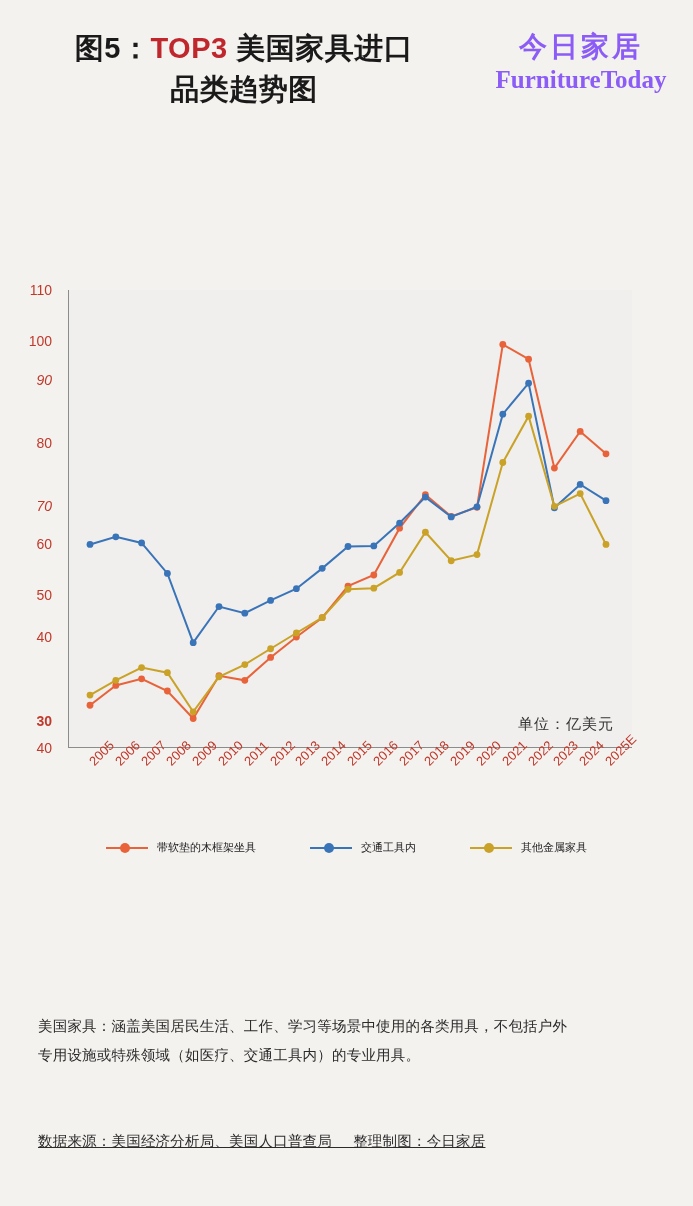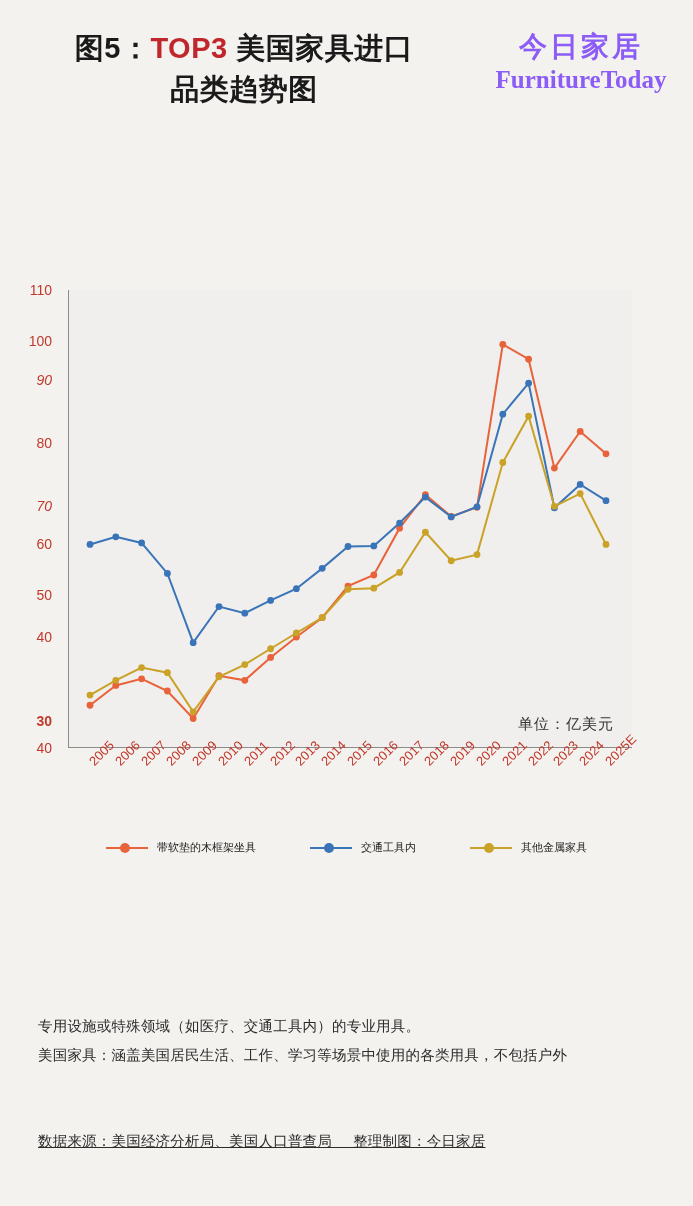--- a/index.html
+++ b/index.html
@@ -342,19 +342,19 @@
             <span class="bar" style="background: rgb(201, 162, 39);"></span>
             <span class="dot" style="background: rgb(201, 162, 39);"></span>
           </span>
           <span>其他金属家具</span>
         </div>
       </div>
   </div>
 
   <div class="notes">
     <div class="note-def">
+      <div>美国家具：涵盖美国居民生活、工作、学习等场景中使用的各类用具，不包括户外</div>
       <div>专用设施或特殊领域（如医疗、交通工具内）的专业用具。</div>
-      <div>美国家具：涵盖美国居民生活、工作、学习等场景中使用的各类用具，不包括户外</div>
     </div>
     <div class="note-source">数据来源：美国经济分析局、美国人口普查局     整理制图：今日家居</div>
   </div>
 
 </div>
 
 </body></html>

